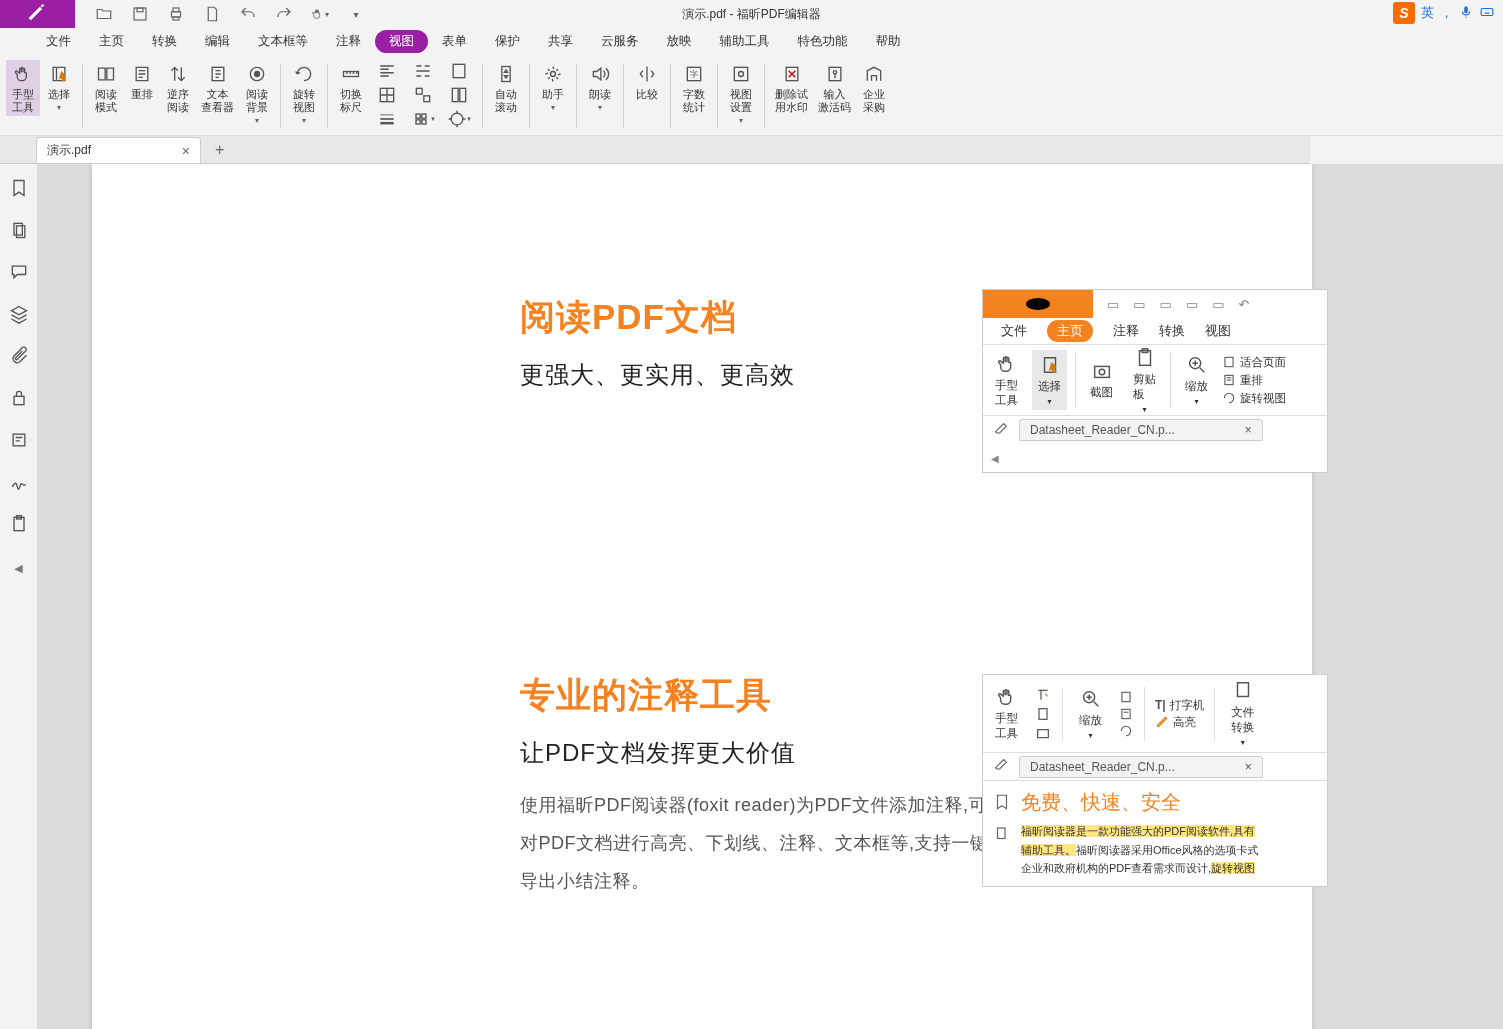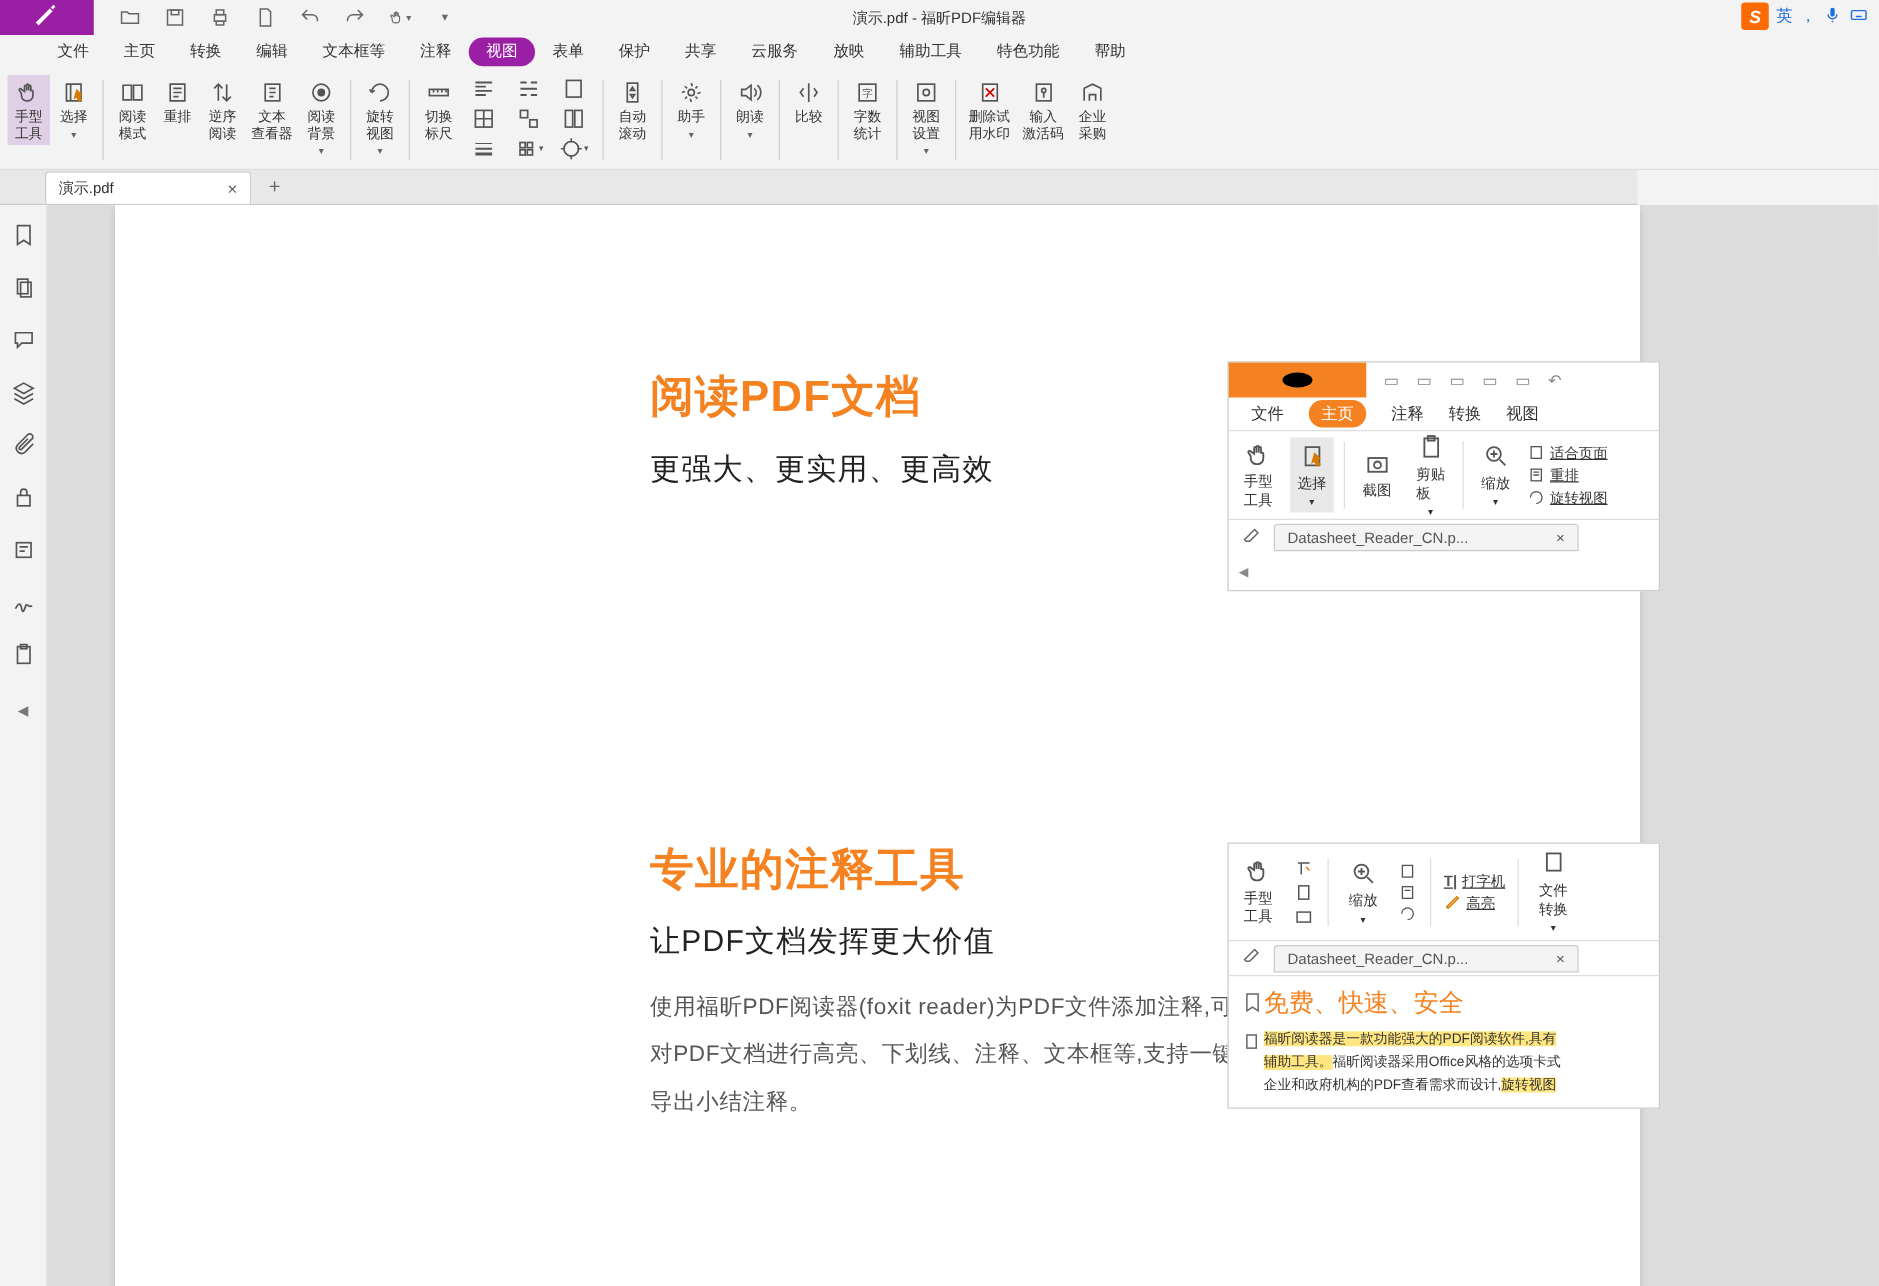--- a/index.html
+++ b/index.html
@@ -57,28 +57,28 @@
 .embed-title { height: 28px; display: flex; align-items: center; }
 .embed-logo { width: 110px; height: 28px; background: #f58220; display: flex; align-items: center; justify-content: center; }
 .embed-logo::after { content: ""; width: 24px; height: 12px; background: #000; border-radius: 50%; }
 .embed-qat { display: flex; gap: 14px; padding-left: 14px; color: #888; font-size: 13px; }
 .embed-menu { height: 26px; display: flex; align-items: center; gap: 20px; padding-left: 18px; font-size: 13px; color: #333; }
 .embed-menu .act { background: #f58220; color: #fff; padding: 2px 10px; border-radius: 11px; }
 .embed-ribbon { height: 72px; border-top: 1px solid #ddd; border-bottom: 1px solid #ddd; display: flex; align-items: center; padding: 0 6px; gap: 8px; }
 .embed-rbtn { display: flex; flex-direction: column; align-items: center; gap: 3px; font-size: 11.5px; color: #333; padding: 4px 6px; }
 .embed-rbtn.sel { background: #e8e8e8; }
 .embed-rlist { display: flex; flex-direction: column; gap: 3px; font-size: 11.5px; color: #333; }
-.embed-rlist-row { display: flex; gap: 4px; text-decoration: underline; }
+.embed-rlist-row { display: flex; gap: 4px; }
 .embed-tabs { height: 28px; display: flex; align-items: center; padding-left: 10px; gap: 10px; font-size: 12px; color: #555; }
 .embed-tabs .tab { background: #f3f3f3; border: 1px solid #ccc; padding: 3px 10px; display: flex; gap: 70px; align-items: center; border-radius: 3px 3px 0 0; }
 
 .embed2 { position: absolute; background: #fff; border: 1px solid #ccc; width: 346px; }
 .embed2-ribbon { height: 78px; display: flex; align-items: center; padding: 0 6px; gap: 10px; border-bottom: 1px solid #ddd; }
 .embed2-tabs { height: 28px; display: flex; align-items: center; padding-left: 10px; gap: 10px; font-size: 12px; color: #555; border-bottom: 1px solid #ddd; }
-.embed2-content { padding: 8px 10px; font-size: 12px; display: flex; gap: 0; }
+.embed2-content { padding: 8px 10px; font-size: 12px; display: flex; gap: 10px; }
 .embed2-h { color: #f58220; font-size: 20px; margin-bottom: 6px; }
 .embed2-hl { background: #ffe680; }
 .embed2-body { line-height: 1.7; color: #333; font-size: 11px; }
 
 .ico { width: 20px; height: 20px; }
 </style>
 </head>
 <body>
 
 <div class="titlebar">

